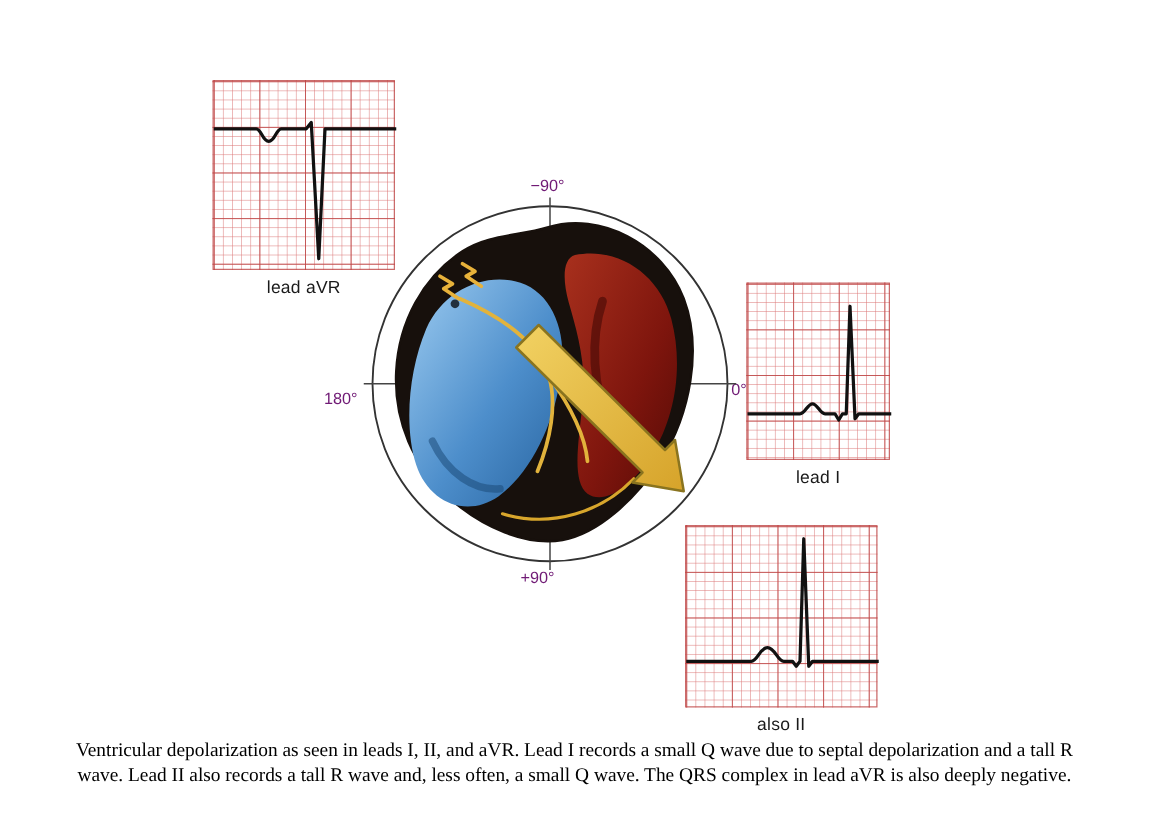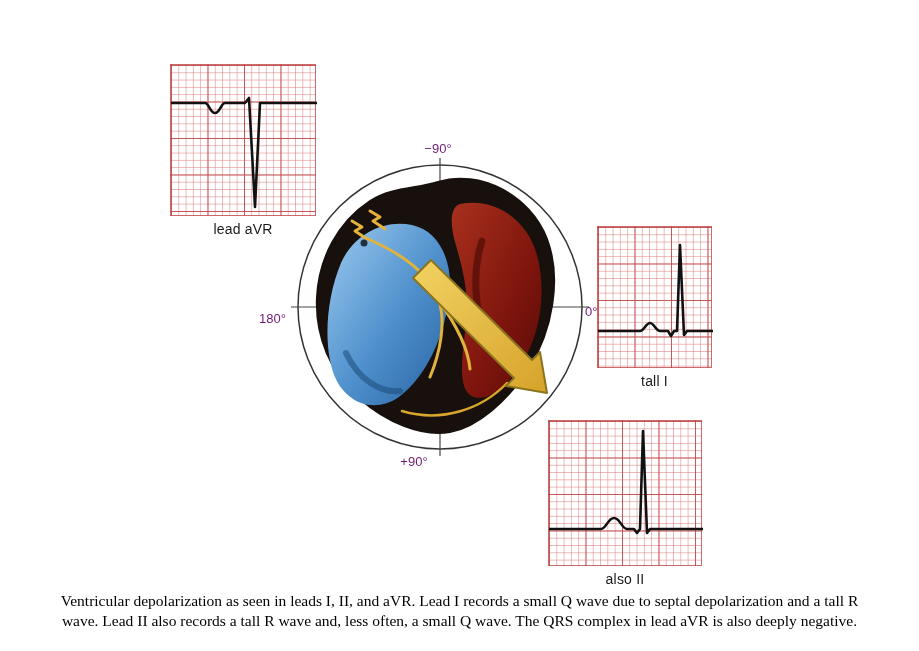--- a/index.html
+++ b/index.html
@@ -28,21 +28,21 @@
   
   #panel-avr{left:170px;top:64px;width:146px;height:152px;}
   #label-avr{left:170px;top:221px;width:146px;}
   #panel-l1{left:597px;top:226px;width:115px;height:142px;}
   #label-l1{left:597px;top:373px;width:115px;}
   #panel-l2{left:548px;top:420px;width:154px;height:146px;}
   #label-l2{left:548px;top:571px;width:154px;}
   
   .angle-label{position:absolute;font-size:13px;color:#701a75;}
   #angle-top{left:410px;top:141px;width:56px;text-align:center;}
-  #angle-bottom{left:386px;top:454px;width:56px;text-align:center;}
+  #angle-bottom{left:402px;top:454px;width:56px;text-align:center;}
   #angle-left{left:248px;top:299px;width:38px;text-align:right;margin-top:12px;}
   #angle-right{left:585px;top:304px;width:40px;text-align:left;}
   
   #heart-svg{position:absolute;left:270px;top:135px;}
   
   .caption{
     position:absolute;left:45px;top:591px;width:829px;
     font-family:Liberation Serif, serif;font-size:15.5px;line-height:1.28;
     color:#000;text-align:center;
   }
@@ -57,21 +57,21 @@
       <path class="ecg-trace" d="M 0 38 L 34 38 C 38 38 39 48 44 48 C 49 48 50 38 54 38 L 74 38 L 78 33 L 84 142 L 89 38 L 146 38"></path>
     </svg>
   </div>
   <div class="panel-label" id="label-avr">lead aVR</div>
 
   <div class="ecg-panel" id="panel-l1">
     <svg width="115" height="142" viewBox="0 0 115 142">
       <path class="ecg-trace" d="M 0 104 L 42 104 C 46 104 48 96 52 96 C 56 96 58 104 62 104 L 70 104 L 73 109 L 76 104 L 79 104 L 82 18 L 86 108 L 89 104 L 115 104"></path>
     </svg>
   </div>
-  <div class="panel-label" id="label-l1">tall I</div>
+  <div class="panel-label" id="label-l1">lead I</div>
 
   <div class="ecg-panel" id="panel-l2">
     <svg width="154" height="146" viewBox="0 0 154 146">
       <path class="ecg-trace" d="M 0 108 L 52 108 C 57 108 59 97 65 97 C 71 97 73 108 78 108 L 85 108 L 88 112 L 91 108 L 94 10 L 98 112 L 101 108 L 154 108"></path>
     </svg>
   </div>
   <div class="panel-label" id="label-l2">also II</div>
 
   <div class="angle-label" id="angle-top">−90°</div>
   <div class="angle-label" id="angle-left">180°</div>

